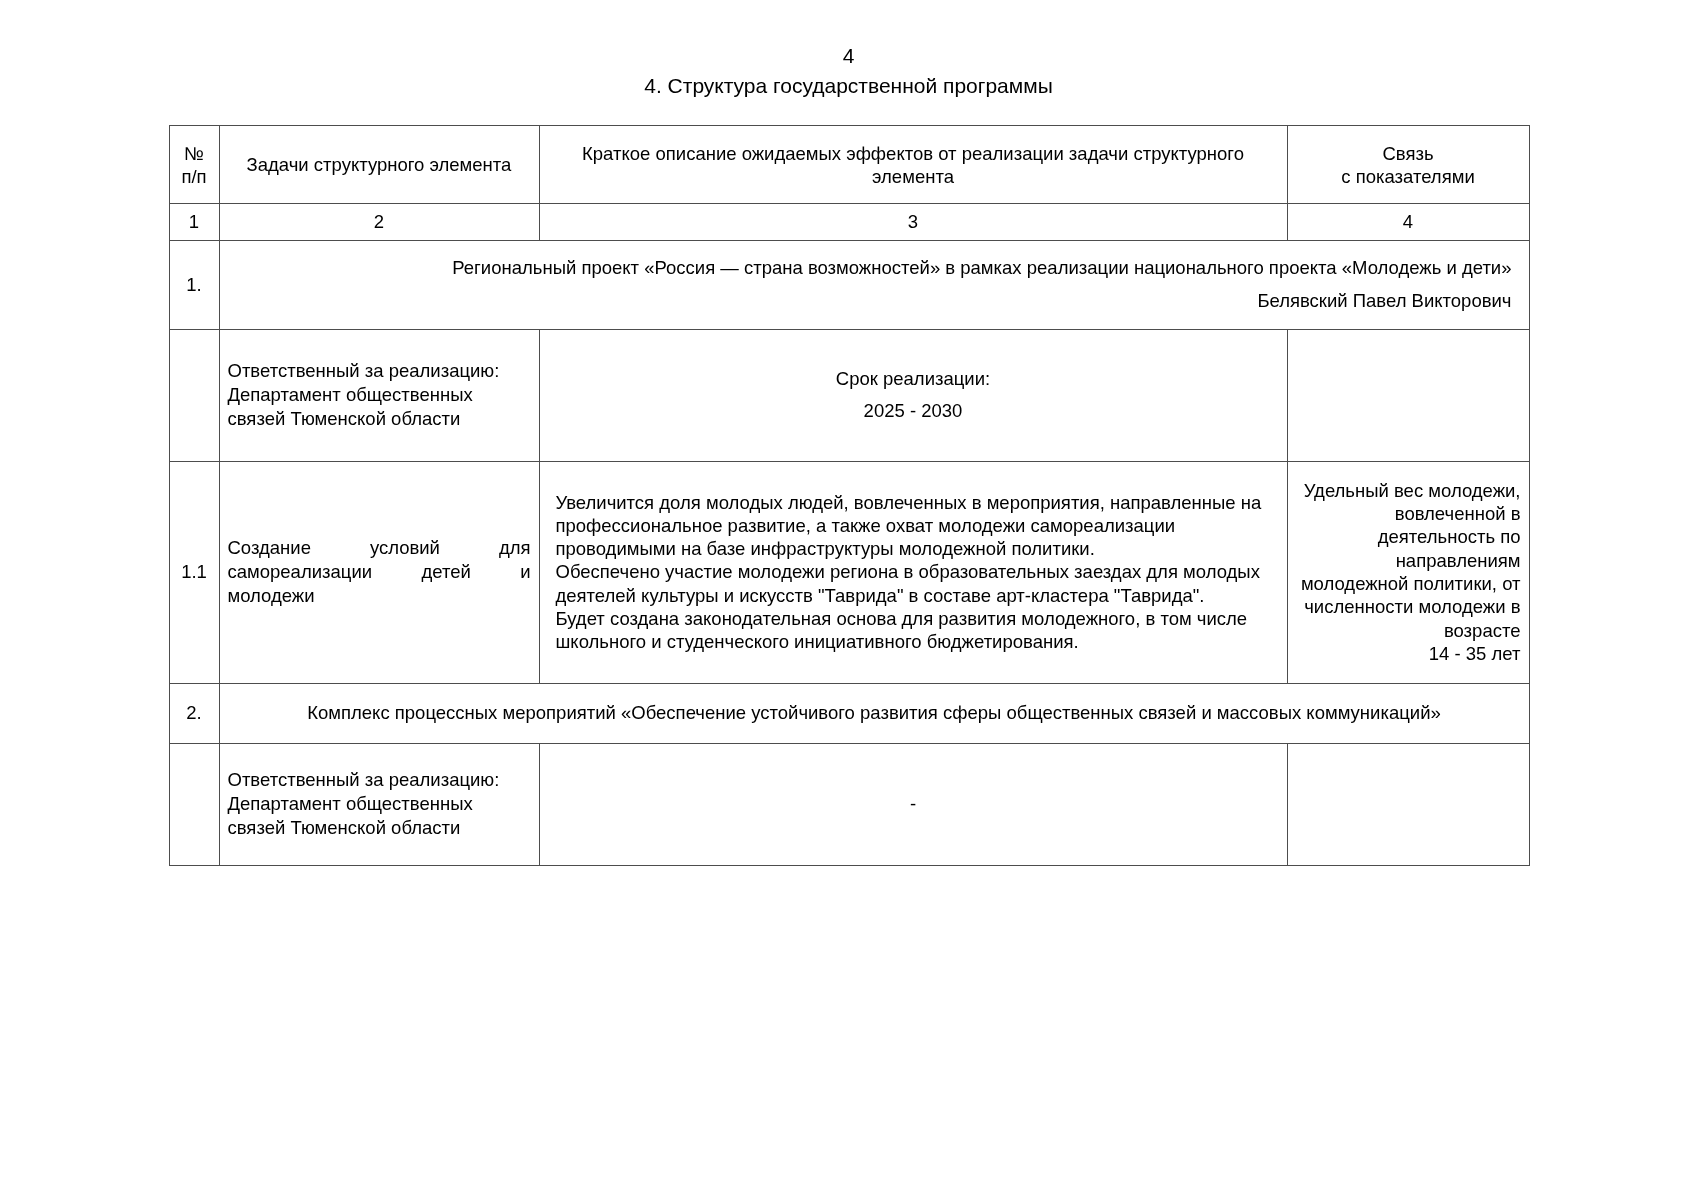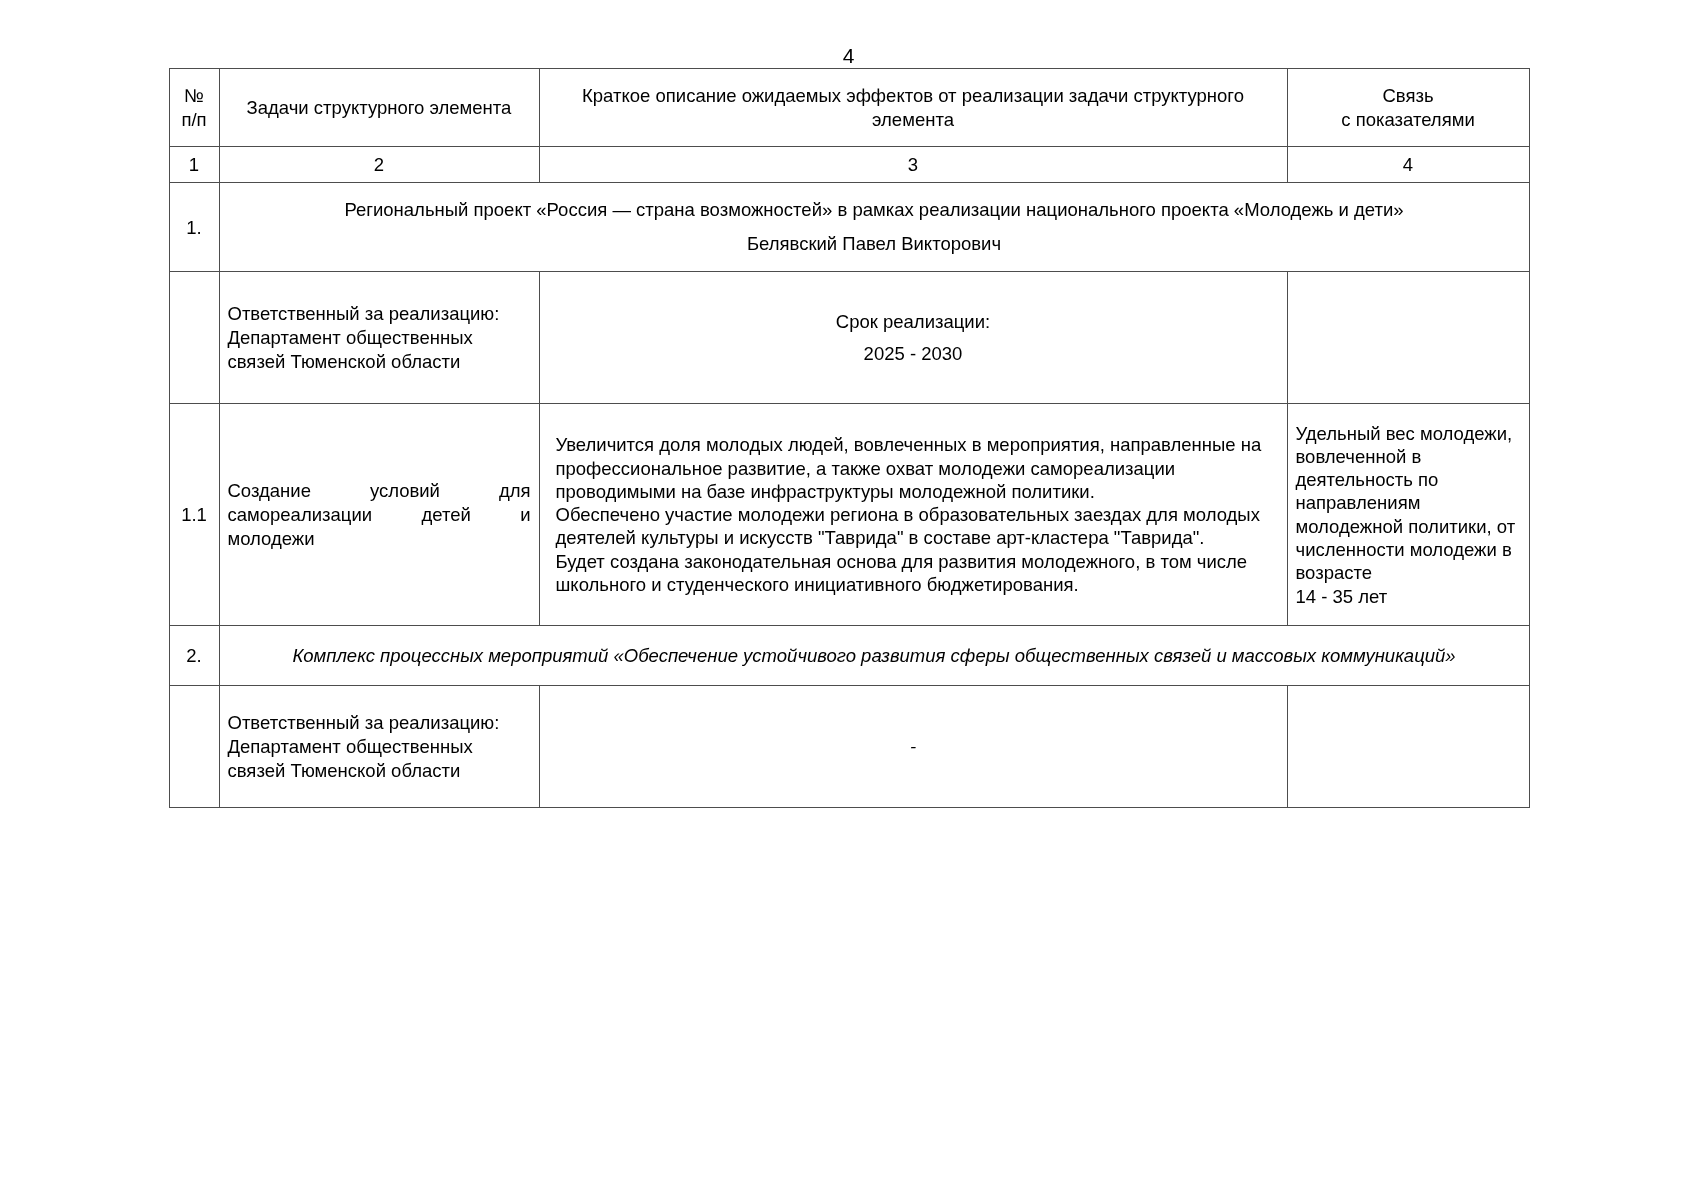--- a/index.html
+++ b/index.html
@@ -67,74 +67,75 @@
     height: 78px;
     vertical-align: middle;
   }
 
   .colnum td {
     text-align: center;
     height: 34px;
     padding: 3px 6px;
   }
 
-  .cell-center { text-align: center; font-style: italic; }
+  .cell-center { text-align: center; }
   .v-mid  { vertical-align: middle; }
 
   .num-cell { text-align: center; vertical-align: middle; }
 
   .row-project td  { height: 74px; }
   .row-resp1 td    { height: 132px; }
   .row-11 td       { height: 222px; }
   .row-section2 td { height: 60px; }
   .row-resp2 td    { height: 122px; }
 
   .desc-block {
     text-align: left;
     line-height: 1.26;
     margin-left: 8px;
   }
   .desc-block p { margin: 0; }
 
   .link-block {
-    text-align: left;
+    text-align: right;
     line-height: 1.26;
   }
   .link-block p { margin: 0; }
 
   .resp-block {
     text-align: left;
     line-height: 1.30;
   }
   .resp-block p { margin: 0; }
 
   .term-block {
     text-align: center;
     line-height: 1.30;
   }
   .term-block p { margin: 8px; }
 
   .project-block {
     text-align: center;
     line-height: 1.32;
   }
-  .project-block p { margin: 9px; }
+  .project-block p { margin: 9px; text-align: right; }
 
   .task-just {
     text-align: justify;
     text-align-last: justify;
     line-height: 1.30;
   }
 </style>
 </head>
 <body>
 
 <div class="page">
 
   <div class="page-number">4</div>
+  <div class="doc-heading">4. Структура государственной программы</div>
 
   <div class="table-wrap">
     <table class="structure">
       <colgroup>
         <col class="c-num">
         <col class="c-task">
         <col class="c-desc">
         <col class="c-link">
       </colgroup>
       <tbody>

